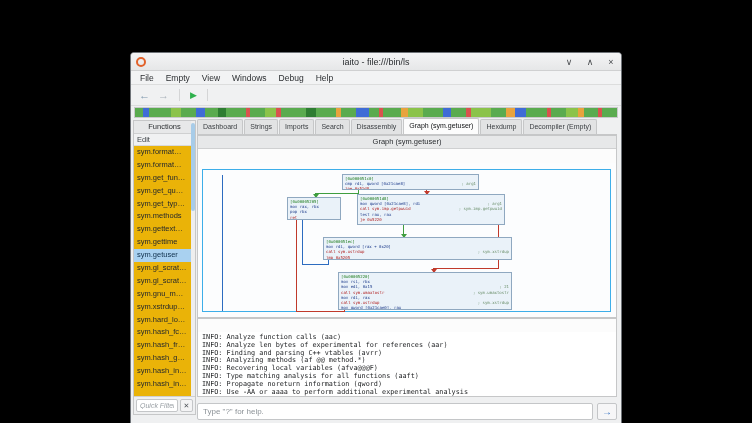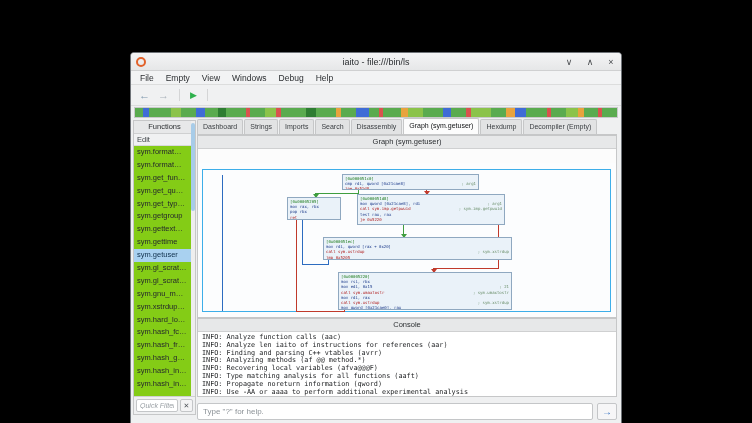--- a/index.html
+++ b/index.html
@@ -63,21 +63,21 @@
   .panel-frame { position: absolute; background: #fcfcfc; border: 1px solid #c6c7c8; }
   .dock-title {
     background: #e7e8e9; border-bottom: 1px solid #cfd0d1; text-align: center;
     font-size: 7.5px; color: #2b2e31; line-height: 12px; height: 13px;
   }
   #functions-panel { left: 2px; top: 67px; width: 63px; height: 295px; }
   .name-header {
     height: 12px; background: #f0f1f2; border-bottom: 1px solid #d8d9da;
     font-size: 7.5px; color: #41464b; padding-left: 3px; line-height: 11px;
   }
-  .fn-list { position: absolute; left: 0; top: 25px; right: 0; bottom: 18px; overflow: hidden; background: #84cc16; }
+  .fn-list { position: absolute; left: 0; top: 25px; right: 0; bottom: 18px; overflow: hidden; background: #eab308; }
   .fn-item { font-size: 7.5px; line-height: 12.9px; height: 12.9px; padding-left: 3px;
     color: #26292c; white-space: nowrap; overflow: hidden; }
   .fn-item.selected { background: #a9d1f0; color: #10314d; }
   .fn-scroll { position: absolute; right: 0; top: 0; width: 4px; height: 100%; background: #eeeeee; }
   .fn-thumb { position: absolute; right: 0; top: 2px; width: 4px; height: 88px; background: #a8cce8; border-radius: 2px; }
   .quickfilter-row {
     position: absolute; left: 0; bottom: 0; right: 0; height: 18px; background: #eff0f1;
     border-top: 1px solid #cfd0d1; display: flex; align-items: center; padding: 0 2px; gap: 2px;
   }
   .qf-input { flex: 1; min-width: 0; height: 13px; border: 1px solid #c4c6c8; border-radius: 2px;
@@ -221,21 +221,21 @@
 
     <div class="panel-frame" id="functions-panel">
       <div class="dock-title">Functions</div>
       <div class="name-header">Edit</div>
       <div class="fn-list">
           <div class="fn-item">sym.format…</div>
           <div class="fn-item">sym.format…</div>
           <div class="fn-item">sym.get_fun…</div>
           <div class="fn-item">sym.get_qu…</div>
           <div class="fn-item">sym.get_typ…</div>
-          <div class="fn-item">sym.getgroup</div>
+          <div class="fn-item">sym.methods</div>
           <div class="fn-item">sym.gettext…</div>
           <div class="fn-item">sym.gettime</div>
           <div class="fn-item selected">sym.getuser</div>
           <div class="fn-item">sym.gl_scrat…</div>
           <div class="fn-item">sym.gl_scrat…</div>
           <div class="fn-item">sym.gnu_m…</div>
           <div class="fn-item">sym.xstrdup…</div>
           <div class="fn-item">sym.hard_lo…</div>
           <div class="fn-item">sym.hash_fc…</div>
           <div class="fn-item">sym.hash_fr…</div>
@@ -371,24 +371,23 @@
               <span class="cmt">; sym.xstrdup</span>
             </div>
             <div class="nrow">
               <span class="t-b">mov qword [0x21cae0], rax</span>
             </div>
           </div>
         </div>
     </div>
 
     <div class="panel-frame" id="console-panel">
-      <div class="dock-title">Console</div>
       <div class="console-output">
           <div class="console-line">INFO: Analyze function calls (aac)</div>
-          <div class="console-line">INFO: Analyze len iaito of instructions for references (aar)</div>
+          <div class="console-line">INFO: Analyze len bytes of experimental for references (aar)</div>
           <div class="console-line">INFO: Finding and parsing C++ vtables (avrr)</div>
           <div class="console-line">INFO: Analyzing methods (af @@ method.*)</div>
           <div class="console-line">INFO: Recovering local variables (afva@@@F)</div>
           <div class="console-line">INFO: Type matching analysis for all functions (aaft)</div>
           <div class="console-line">INFO: Propagate noreturn information (qword)</div>
           <div class="console-line">INFO: Use -AA or aaaa to perform additional experimental analysis</div>
         </div>
     </div>
 
     <div class="console-input-row">

